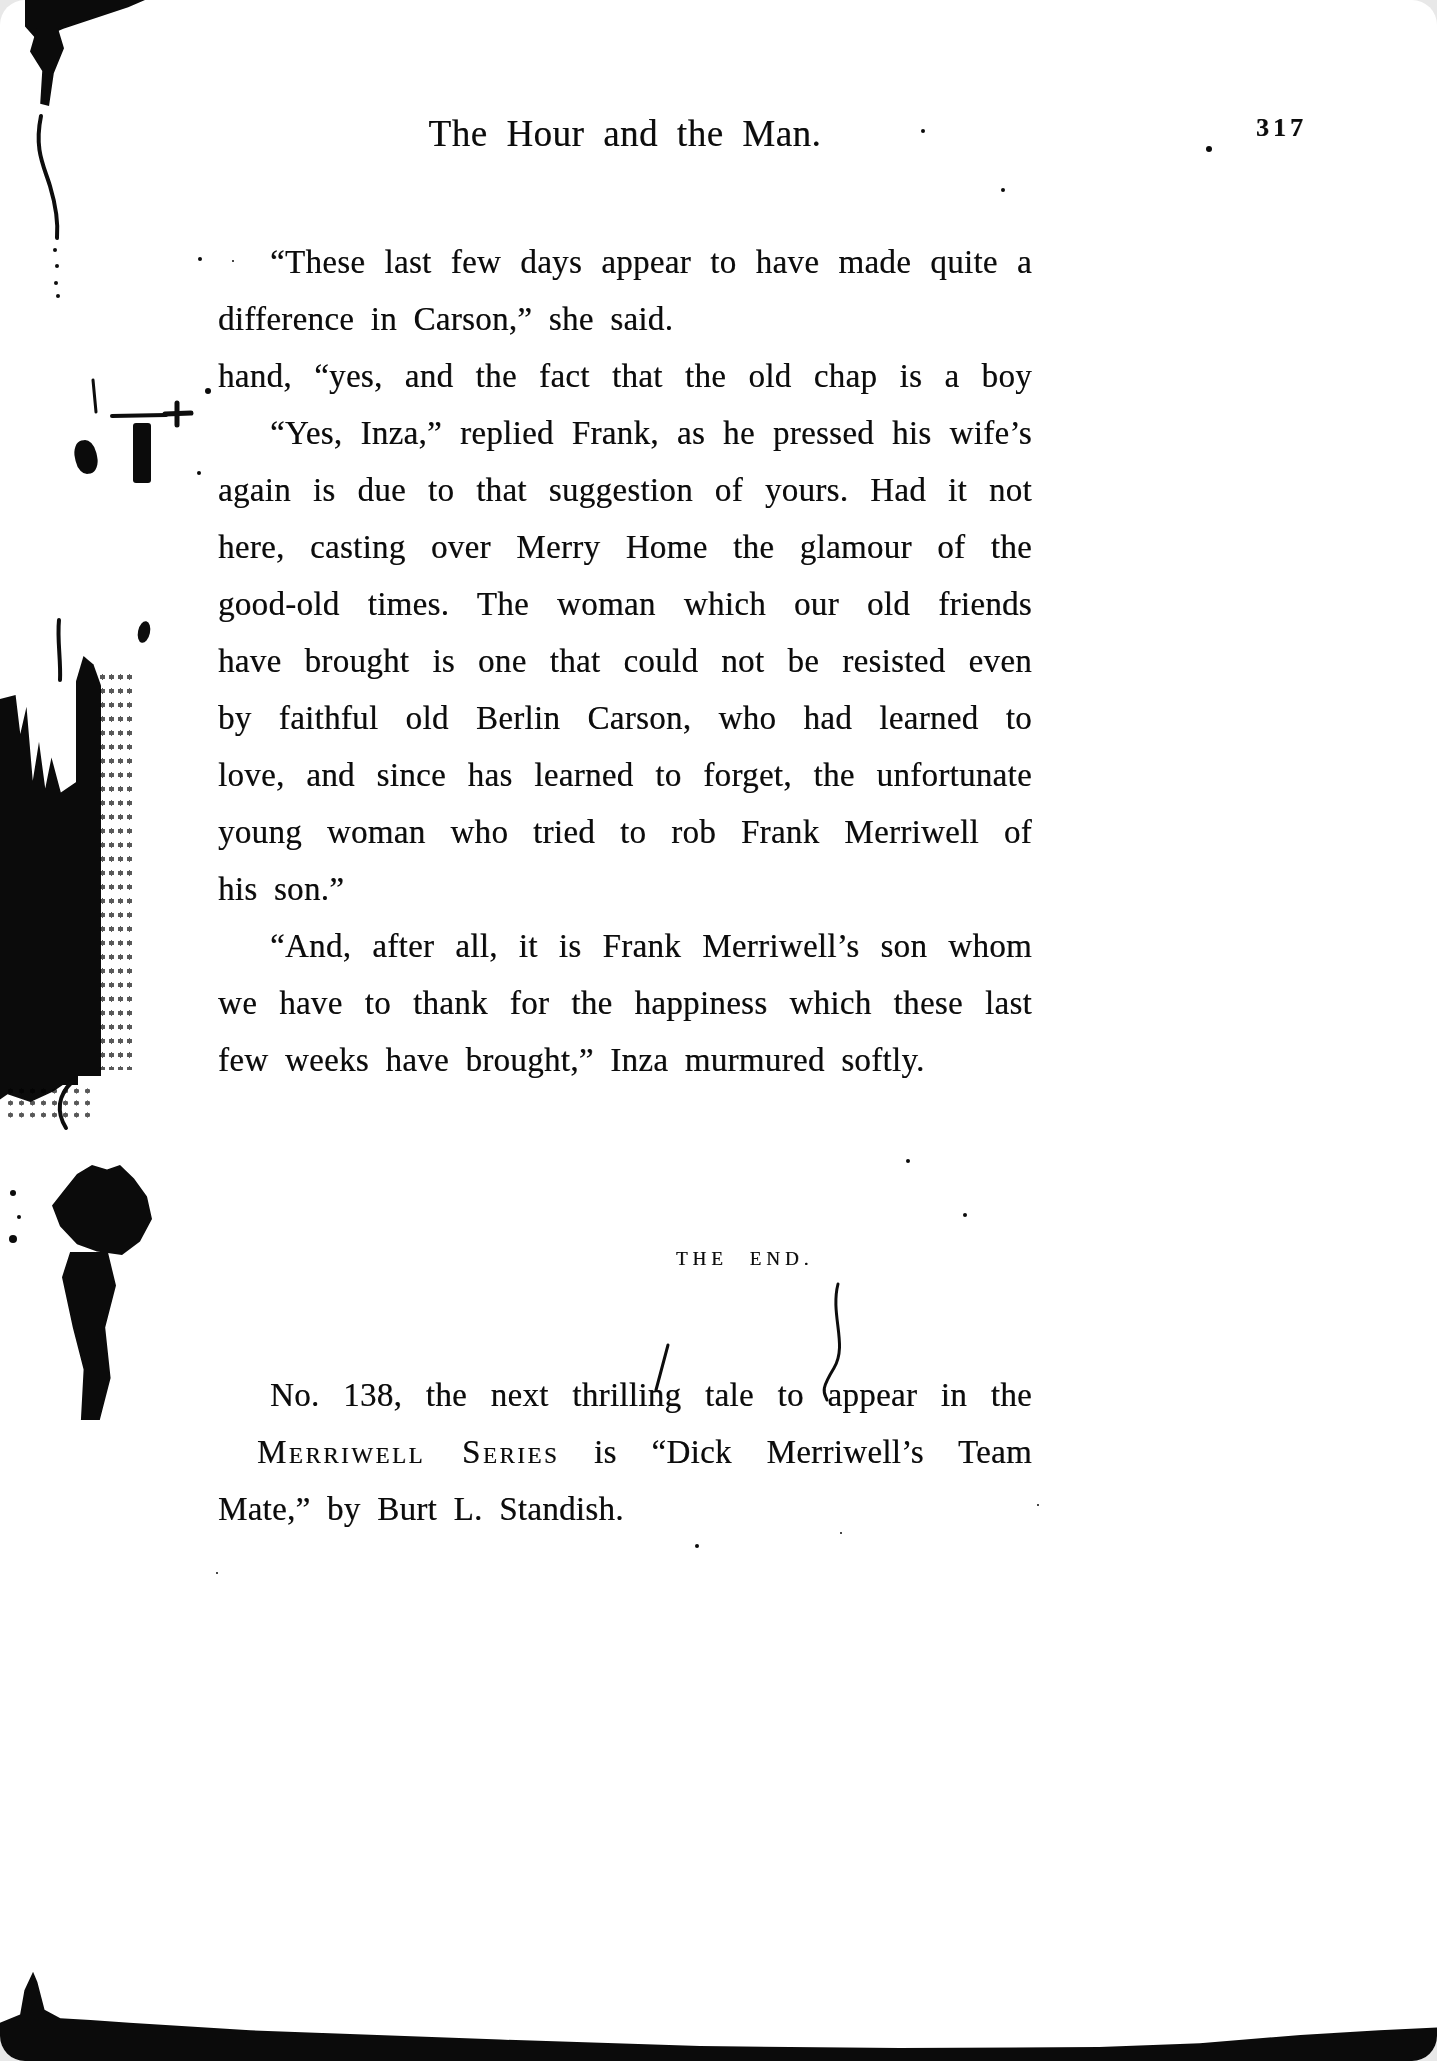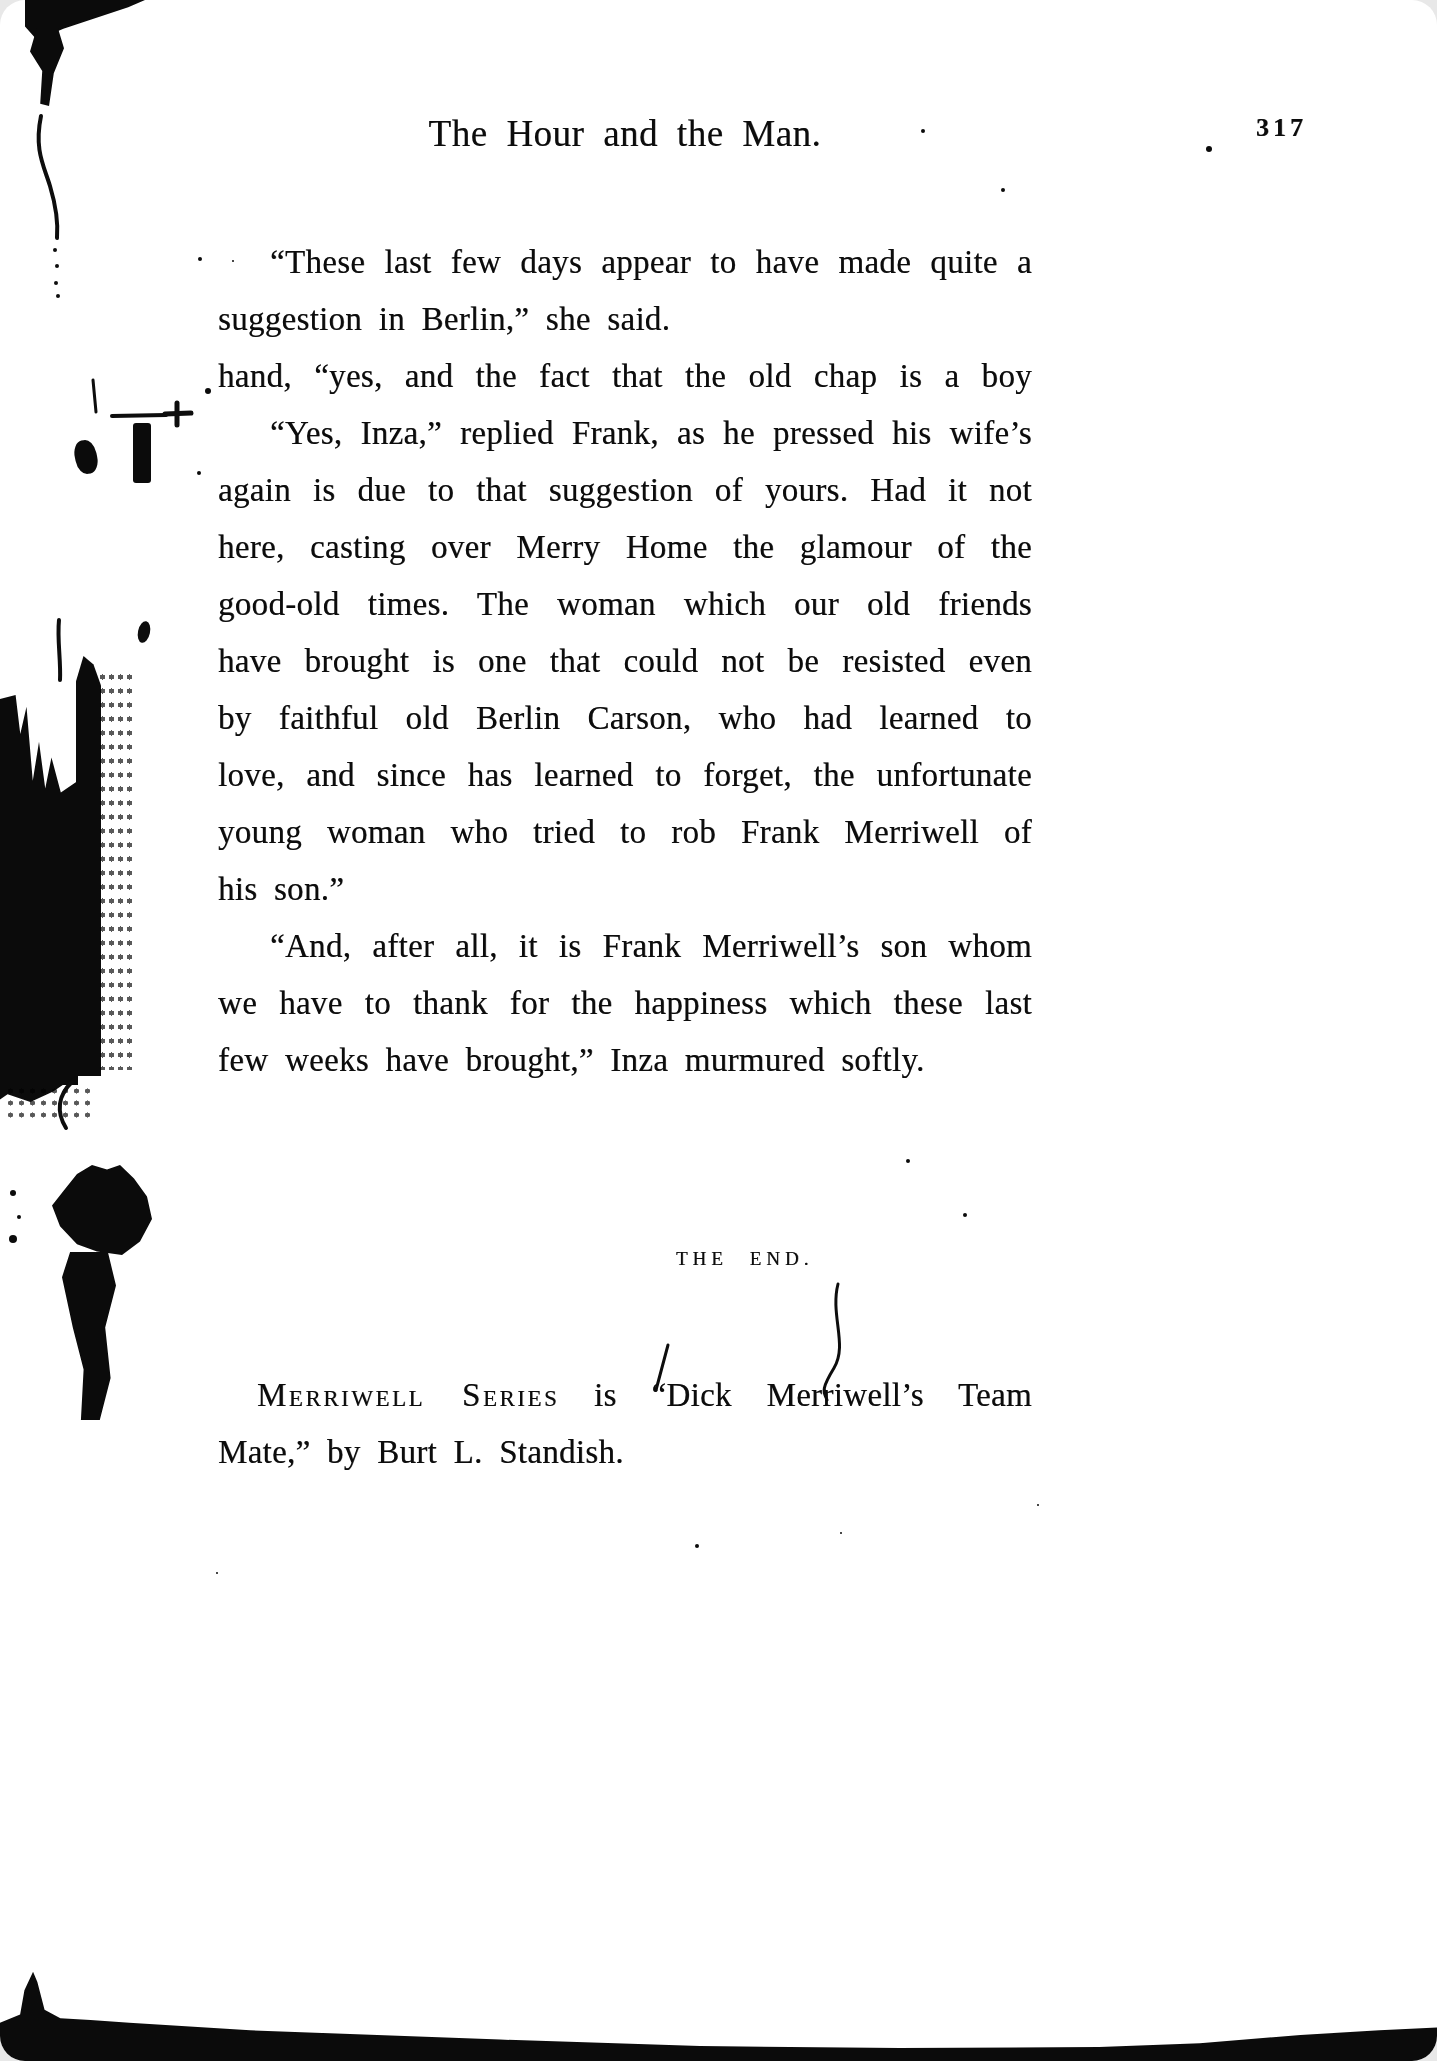--- a/index.html
+++ b/index.html
@@ -95,39 +95,40 @@
 </head>
 <body>
 
 <div class="page">
 
   <div class="running-title">The Hour and the Man.</div>
   <div class="folio">317</div>
 
   <div class="body-block">
     <span class="ln jst ind">“These last few days appear to have made quite a</span>
-    <span class="ln lst">suggestion in Berlin,” she said.</span>
+    <span class="ln lst">difference in Carson,” she said.</span>
     <span class="ln jst">hand, “yes, and the fact that the old chap is a boy</span>
     <span class="ln jst ind">“Yes, Inza,” replied Frank, as he pressed his wife’s</span>
     <span class="ln jst">again is due to that suggestion of yours. Had it not</span>
     <span class="ln jst">here, casting over Merry Home the glamour of the</span>
     <span class="ln jst">good-old times. The woman which our old friends</span>
     <span class="ln jst">have brought is one that could not be resisted even</span>
     <span class="ln jst">by faithful old Berlin Carson, who had learned to</span>
     <span class="ln jst">love, and since has learned to forget, the unfortunate</span>
     <span class="ln jst">young woman who tried to rob Frank Merriwell of</span>
     <span class="ln lst">his son.”</span>
     <span class="ln jst ind">“And, after all, it is Frank Merriwell’s son whom</span>
     <span class="ln jst">we have to thank for the happiness which these last</span>
     <span class="ln lst">few weeks have brought,” Inza murmured softly.</span>
   </div>
 
   <div class="the-end">THE END.</div>
 
   <div class="ending-block">
+    <span class="ln jst ind">No. 138, the next thrilling tale to appear in the</span>
     <span class="ln jst"><span class="sc">Merriwell Series</span><span> is “Dick Merriwell’s Team</span></span>
     <span class="ln lst">Mate,” by Burt L. Standish.</span>
   </div>
 
   <div class="ink corner-flag"></div>
   <div class="ink flag-drip"></div>
   <div class="ink bold-bar"></div>
   <div class="ink blob-b"></div>
   <div class="ink smear-strip"></div>
   <div class="ink smear-main"></div>

